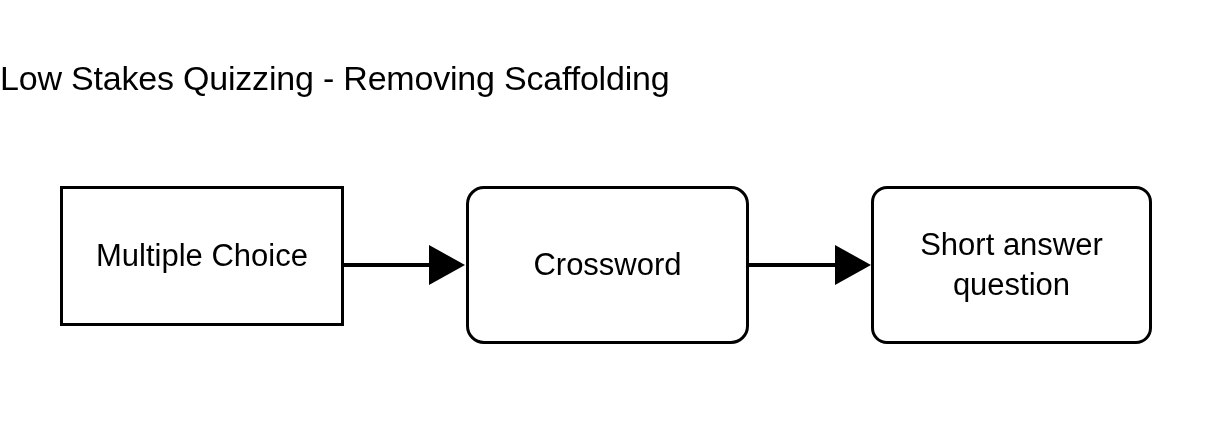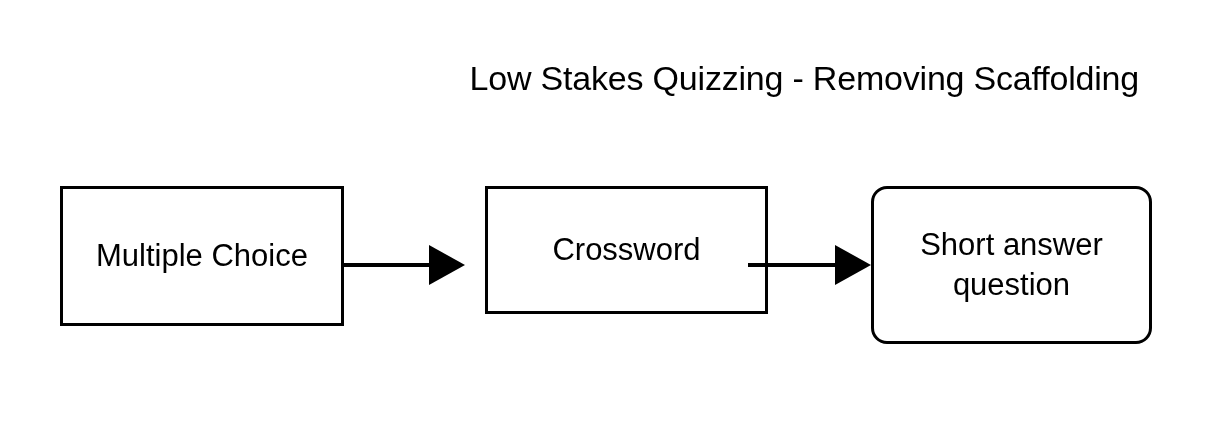--- a/index.html
+++ b/index.html
@@ -21,21 +21,21 @@
     position: absolute;
     inset: 0;
   }
 
   
   .diagram-title {
     position: absolute;
     left: 0;
     top: 58px;
     width: 1139px;
-    text-align: right;
+    text-align: left;
     font-size: 34px;
     line-height: 40px;
     font-weight: 400;
     color: #000000;
     letter-spacing: -0.2px;
     white-space: nowrap;
   }
 
   
   .flow-box {
@@ -51,21 +51,21 @@
   .flow-box .box-label {
     font-size: 31px;
     line-height: 40px;
     font-weight: 400;
     color: #000000;
     padding: 0 8px;
     white-space: pre-line;
   }
 
   #box-multiple-choice { left: 60px;  top: 186px; width: 284px; height: 140px; }
-  #box-crossword       { left: 485px; top: 186px; width: 283px; height: 128px; }
+  #box-crossword       { left: 466px; top: 186px; width: 283px; height: 158px; border-radius: 18px; }
   #box-short-answer    { left: 871px; top: 186px; width: 281px; height: 158px; border-radius: 16px; }
 
   
   .connector {
     position: absolute;
     top: 245px;
     height: 40px;
   }
   .connector .shaft {
     position: absolute;

